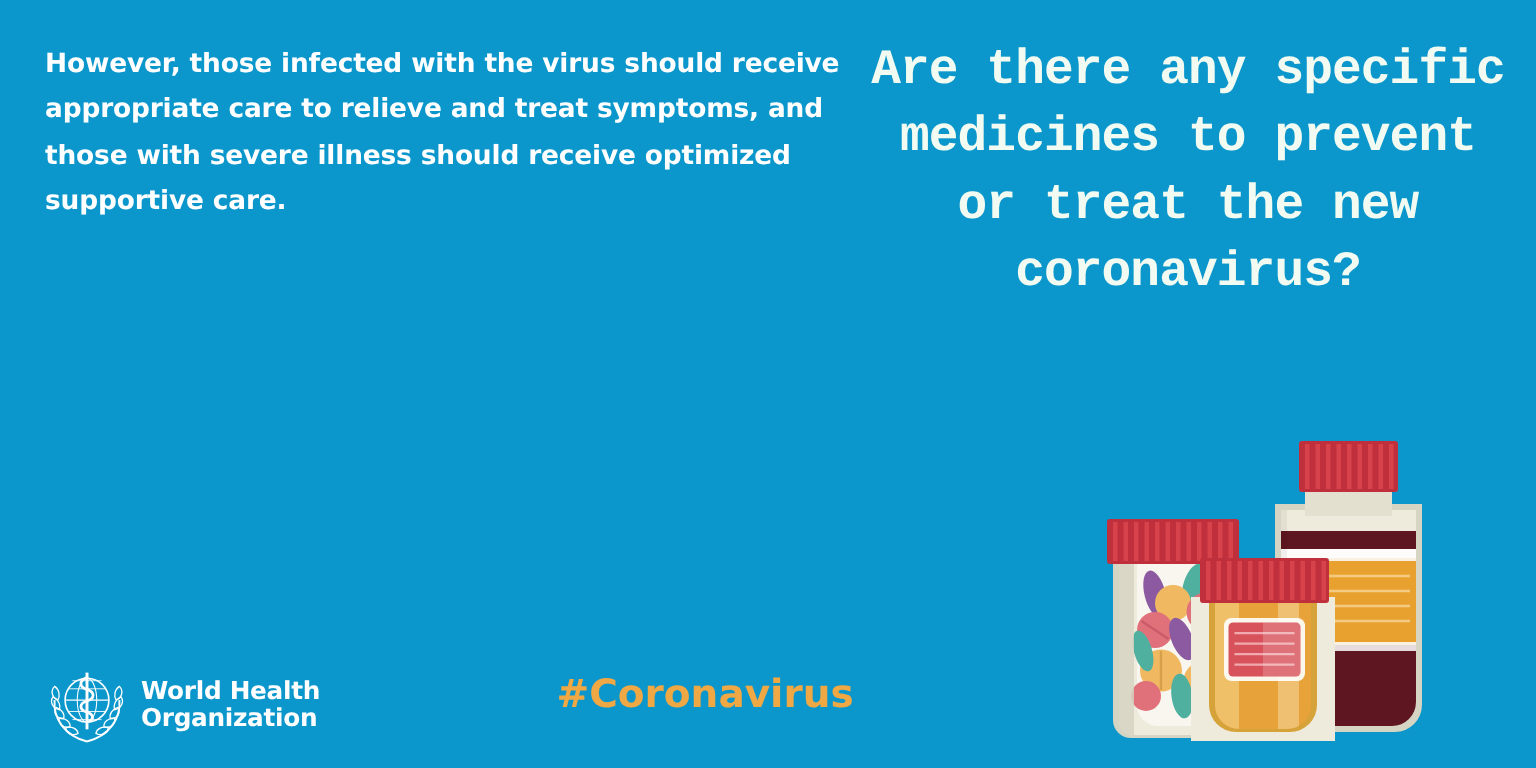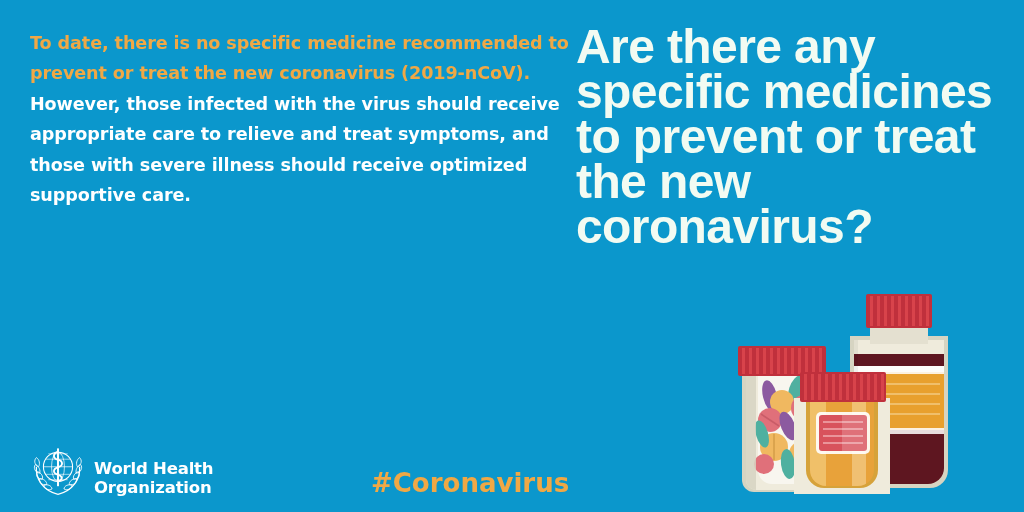--- a/index.html
+++ b/index.html
@@ -39,21 +39,21 @@
   .body-para.accent {
     color: #f0a845;
   }
 
   
   #who-logo {
     position: absolute;
     left: 31px;
     top: 443px;
     display: flex;
-    align-items: flex-end;
+    align-items: center;
     gap: 9px;
   }
   #who-emblem {
     width: 54px;
     height: 54px;
     flex: 0 0 54px;
   }
   #who-wordmark {
     display: flex;
     flex-direction: column;
@@ -73,34 +73,34 @@
   #hashtag {
     position: absolute;
     left: 371px;
     top: 448px;
     font-family: "DejaVu Sans", sans-serif;
     font-weight: bold;
     font-size: 26px;
     line-height: 30px;
     color: #f0a845;
     white-space: nowrap;
-    margin-top: 20px;
   }
 
   
   #headline {
     position: absolute;
     left: 576px;
     top: 24px;
     width: 448px;
     padding-right: 16px;
     box-sizing: border-box;
-    font-family: Liberation Sans, sans-serif;
+    text-align: center;
+    font-family: Liberation Mono, monospace;
     font-weight: bold;
-    font-size: 48px;
+    font-size: 33px;
     line-height: 45px;
     color: #f2fbf2;
     letter-spacing: -0.6px;
   }
 
   
   #medicine-illustration {
     position: absolute;
     left: 724px;
     top: 292px;
@@ -110,21 +110,20 @@
   #medicine-illustration svg {
     display: block;
   }
 </style>
 </head>
 <body>
 
 <div id="poster">
 
   <div id="left-column">
-    <p class="body-para accent">To date, there is no specific medicine recommended to prevent or treat the new coronavirus (2019-nCoV).</p>
     <p class="body-para">However, those infected with the virus should receive appropriate care to relieve and treat symptoms, and those with severe illness should receive optimized supportive care.</p>
   </div>
 
   <div id="who-logo">
     <svg id="who-emblem" viewBox="0 0 100 100" aria-hidden="true">
       <g fill="none" stroke="#ffffff" stroke-width="2">
 
         <path d="M50 95 C22 88 8 66 10 44" stroke-width="2.4"></path>
         <path d="M50 95 C78 88 92 66 90 44" stroke-width="2.4"></path>
         <g stroke-width="1.6">

